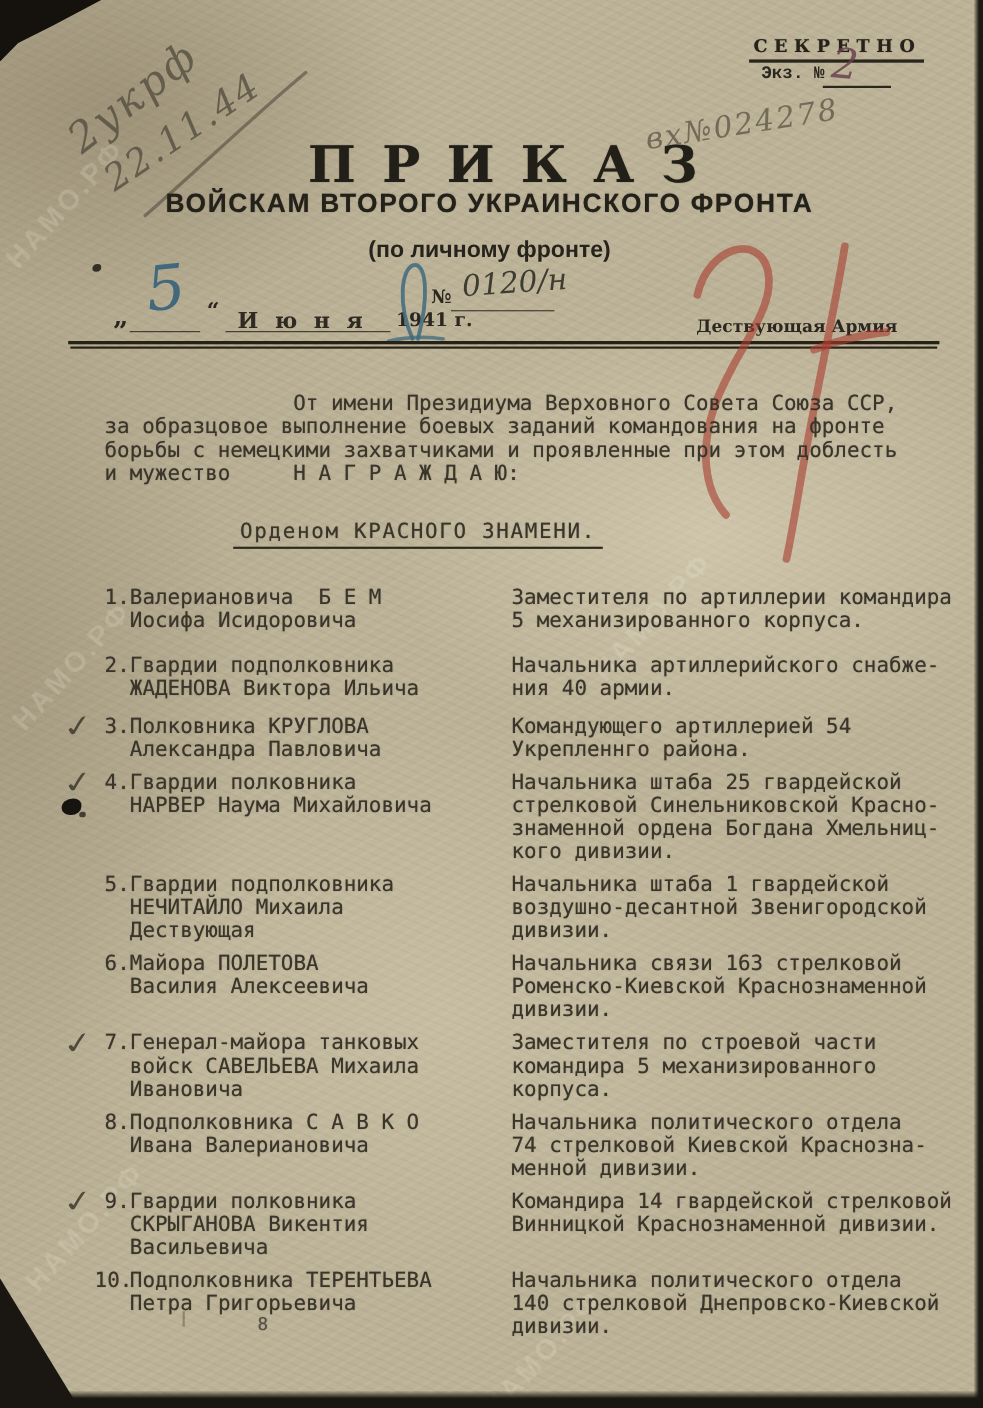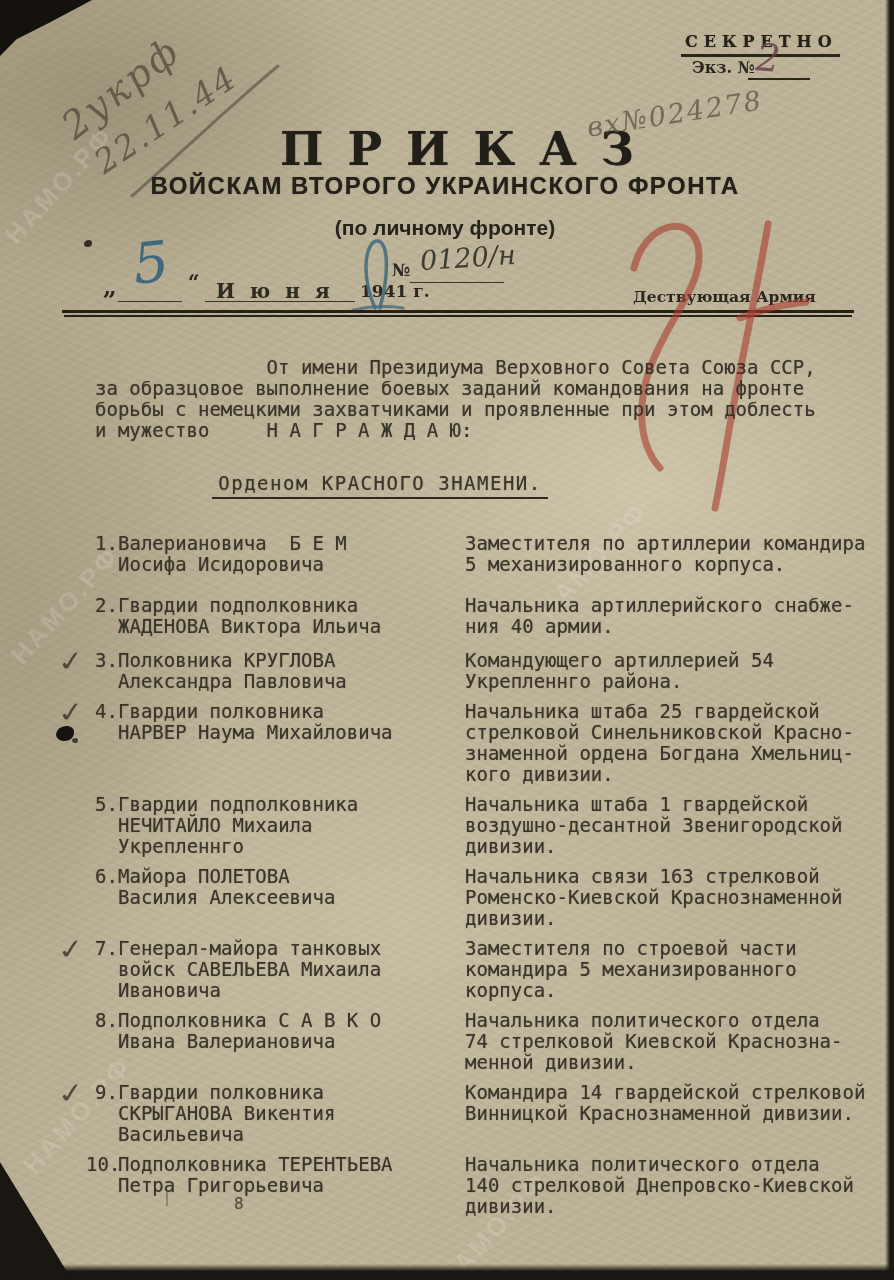--- a/index.html
+++ b/index.html
@@ -81,21 +81,21 @@
   <div class="abs wm" style="left:520px;top:545px;">НАМО.РФ</div>
   <div class="abs wm" style="left:420px;top:1215px;">НАМО.РФ</div>
 
   <div class="abs pencil" style="left:52px;top:66px;font-size:38px;transform:rotate(-38deg);letter-spacing:3px;">2укрф</div>
   <div class="abs pencil" style="left:84px;top:100px;font-size:33px;transform:rotate(-34deg);letter-spacing:2px;">22.11.44</div>
   <svg class="abs" style="left:120px;top:58px;" width="170" height="150">
     <path d="M 12 138 C 60 96, 110 48, 158 8" stroke="rgba(74,68,56,.55)" stroke-width="3" fill="none" stroke-linecap="round"></path>
   </svg>
 
   <div class="abs secret" style="left:681px;top:32px;">СЕКРЕТНО</div>
-  <div class="abs ekz" style="left:692px;top:58px;">Экз. №</div>
+  <div class="abs ekz" style="left:692px;top:58px;font-family:Liberation Mono, monospace;">Экз. №</div>
   <div class="abs hand-red2" style="left:756px;top:36px;">2</div>
   <div class="abs ekz-line" style="left:748px;top:60px;height:18px;"></div>
 
   <div class="abs title" style="left:45px;top:96px;width:800px;margin-top:26px;">ПРИКАЗ</div>
   <div class="abs pencil" style="left:586px;top:98px;font-size:27px;transform:rotate(-9deg);letter-spacing:2px;color:rgba(96,89,73,.8);">вх№024278</div>
   <div class="abs subtitle" style="left:45px;top:172px;width:800px;">ВОЙСКАМ ВТОРОГО УКРАИНСКОГО ФРОНТА</div>
   <div class="abs subsub" style="left:45px;top:216px;width:800px;">(по личному фронте)</div>
 
   <div class="abs serif" style="left:103px;top:272px;font-size:24px;font-weight:bold;color:#2b2720;">„</div>
   <div class="abs uline" style="left:118px;top:283px;width:64px;height:18px;"></div>
@@ -183,21 +183,21 @@
           <div class="tline">стрелковой Синельниковской Красно-</div>
           <div class="tline">знаменной ордена Богдана Хмельниц-</div>
           <div class="tline">кого дивизии.</div>
         </div>
       </div>
       <div class="award-row">
         <span class="num">5.</span>
         <div class="col left">
           <div class="tline">Гвардии подполковника</div>
           <div class="tline">НЕЧИТАЙЛО Михаила</div>
-          <div class="tline">Укрепленнго</div>
+          <div class="tline">Дествующая</div>
         </div>
         <div class="col right">
           <div class="tline">Начальника штаба 1 гвардейской</div>
           <div class="tline">воздушно-десантной Звенигородской</div>
           <div class="tline">дивизии.</div>
         </div>
       </div>
       <div class="award-row">
         <span class="num">6.</span>
         <div class="col left">

